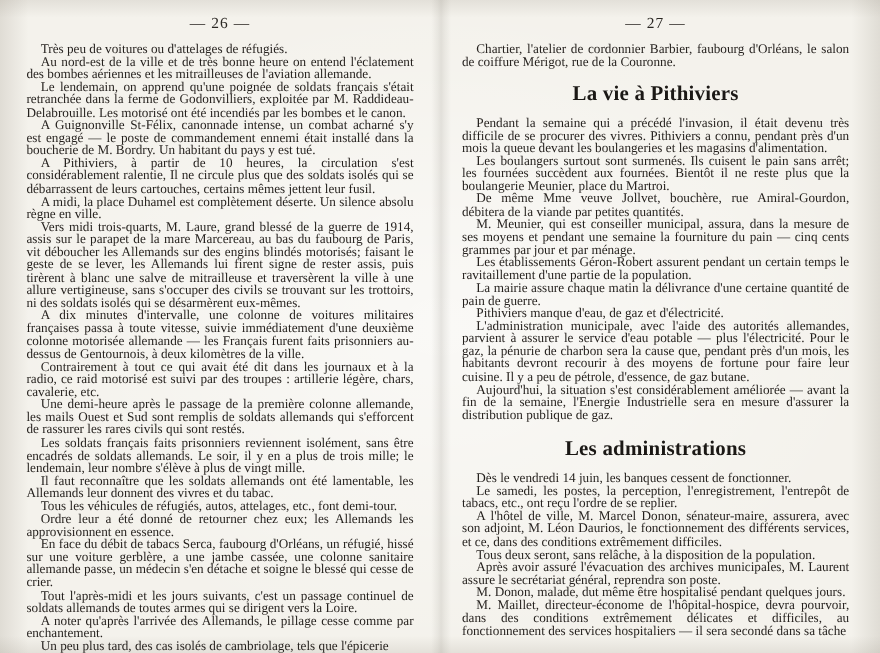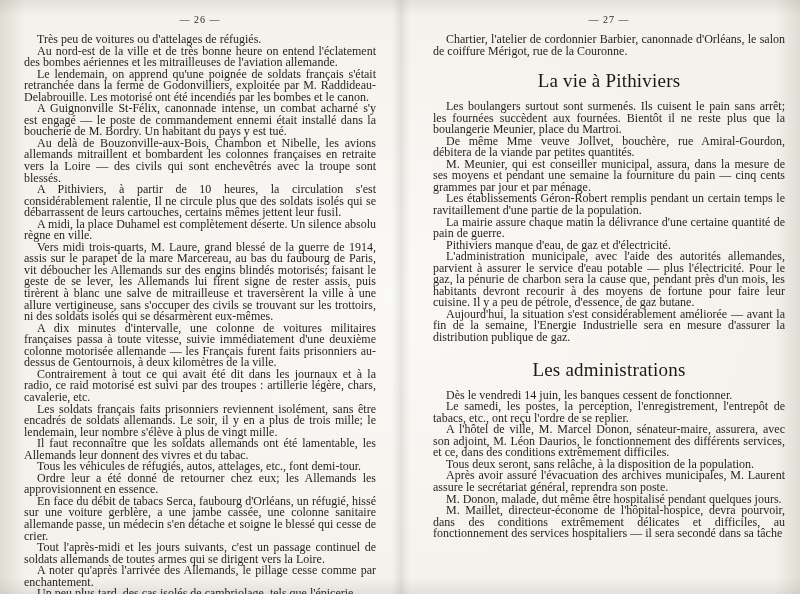--- a/index.html
+++ b/index.html
@@ -49,43 +49,43 @@
   .edge-bottom{ position:absolute; left:0; bottom:0; width:800px; height:16px; background: linear-gradient(to top, rgba(150,143,130,0.18), rgba(150,143,130,0)); pointer-events:none; }
 
   .col {
     position: absolute;
     top: 14px;
     width: 352px;
     height: 566px;
     color: #211e1b;
   }
   .col-left  { left: 24px; }
-  .col-right { left: 433px; }
+  .col-right { left: 420px; }
 
   .folio {
     text-align: center;
-    font-size: 10px;
+    font-size: 14px;
     letter-spacing: 1px;
     margin: 0 0 9px 0;
     color: #2a2723;
   }
 
   p.body {
     margin: 0;
     font-size: 12px;
     line-height: 11.55px;
     text-align: justify;
     text-indent: 13px;
     hyphens: none;
     color: #231f1c;
   }
 
   h2.section {
     font-family: "Liberation Serif", serif;
-    font-weight: normal;
+    font-weight: bold;
     font-size: 19px;
     text-align: center;
     margin: 13px 0 9px 0;
     color: #1b1815;
     letter-spacing: 0.2px;
   }
   h2.section.tight { margin-top: 15px; }
 </style>
 </head>
 <body>
@@ -98,47 +98,48 @@
   <div class="edge-bottom"></div>
   <div class="gutter"></div>
 
   <div class="col col-left">
     <div class="folio">— 26 —</div>
 
     <p class="body">Très peu de voitures ou d'attelages de réfugiés.</p>
     <p class="body">Au nord-est de la ville et de très bonne heure on entend l'éclatement des bombes aériennes et les mitrailleuses de l'aviation allemande.</p>
     <p class="body">Le lendemain, on apprend qu'une poignée de soldats français s'était retranchée dans la ferme de Godonvilliers, exploitée par M. Raddideau-Delabrouille. Les motorisé ont été incendiés par les bombes et le canon.</p>
     <p class="body">A Guignonville St-Félix, canonnade intense, un combat acharné s'y est engagé — le poste de commandement ennemi était installé dans la boucherie de M. Bordry. Un habitant du pays y est tué.</p>
-    <p class="body">Au delà de Bouzonville-aux-Bois, Chambon et Nibelle, les avions allemands mitraillent et bombardent les colonnes françaises en retraite vers la Loire — des civils qui sont enchevêtrés avec la troupe sont blessés.</p>
     <p class="body">A Pithiviers, à partir de 10 heures, la circulation s'est considérablement ralentie, Il ne circule plus que des soldats isolés qui se débarrassent de leurs cartouches, certains mêmes jettent leur fusil.</p>
     <p class="body">A midi, la place Duhamel est complètement déserte. Un silence absolu règne en ville.</p>
     <p class="body">Vers midi trois-quarts, M. Laure, grand blessé de la guerre de 1914, assis sur le parapet de la mare Marcereau, au bas du faubourg de Paris, vit déboucher les Allemands sur des engins blindés motorisés; faisant le geste de se lever, les Allemands lui firent signe de rester assis, puis tirèrent à blanc une salve de mitrailleuse et traversèrent la ville à une allure vertigineuse, sans s'occuper des civils se trouvant sur les trottoirs, ni des soldats isolés qui se désarmèrent eux-mêmes.</p>
     <p class="body">A dix minutes d'intervalle, une colonne de voitures militaires françaises passa à toute vitesse, suivie immédiatement d'une deuxième colonne motorisée allemande — les Français furent faits prisonniers au-dessus de Gentournois, à deux kilomètres de la ville.</p>
     <p class="body">Contrairement à tout ce qui avait été dit dans les journaux et à la radio, ce raid motorisé est suivi par des troupes : artillerie légère, chars, cavalerie, etc.</p>
+    <p class="body">Une demi-heure après le passage de la première colonne allemande, les mails Ouest et Sud sont remplis de soldats allemands qui s'efforcent de rassurer les rares civils qui sont restés.</p>
     <p class="body">Les soldats français faits prisonniers reviennent isolément, sans être encadrés de soldats allemands. Le soir, il y en a plus de trois mille; le lendemain, leur nombre s'élève à plus de vingt mille.</p>
     <p class="body">Il faut reconnaître que les soldats allemands ont été lamentable, les Allemands leur donnent des vivres et du tabac.</p>
     <p class="body">Tous les véhicules de réfugiés, autos, attelages, etc., font demi-tour.</p>
     <p class="body">Ordre leur a été donné de retourner chez eux; les Allemands les approvisionnent en essence.</p>
     <p class="body">En face du débit de tabacs Serca, faubourg d'Orléans, un réfugié, hissé sur une voiture gerblère, a une jambe cassée, une colonne sanitaire allemande passe, un médecin s'en détache et soigne le blessé qui cesse de crier.</p>
     <p class="body">Tout l'après-midi et les jours suivants, c'est un passage continuel de soldats allemands de toutes armes qui se dirigent vers la Loire.</p>
     <p class="body">A noter qu'après l'arrivée des Allemands, le pillage cesse comme par enchantement.</p>
     <p class="body">Un peu plus tard, des cas isolés de cambriolage, tels que l'épicerie</p>
   </div>
 
   <div class="col col-right">
     <div class="folio">— 27 —</div>
 
-    <p class="body">Chartier, l'atelier de cordonnier Barbier, canonnade d'Orléans, le salon de coiffure Mérigot, rue de la Couronne.</p>
+    <p class="body">Chartier, l'atelier de cordonnier Barbier, faubourg d'Orléans, le salon de coiffure Mérigot, rue de la Couronne.</p>
 
     <h2 class="section">La vie à Pithiviers</h2>
 
+    <p class="body">Pendant la semaine qui a précédé l'invasion, il était devenu très difficile de se procurer des vivres. Pithiviers a connu, pendant près d'un mois la queue devant les boulangeries et les magasins d'alimentation.</p>
     <p class="body">Les boulangers surtout sont surmenés. Ils cuisent le pain sans arrêt; les fournées succèdent aux fournées. Bientôt il ne reste plus que la boulangerie Meunier, place du Martroi.</p>
     <p class="body">De même Mme veuve Jollvet, bouchère, rue Amiral-Gourdon, débitera de la viande par petites quantités.</p>
     <p class="body">M. Meunier, qui est conseiller municipal, assura, dans la mesure de ses moyens et pendant une semaine la fourniture du pain — cinq cents grammes par jour et par ménage.</p>
-    <p class="body">Les établissements Géron-Robert remplis pendant un certain temps le ravitaillement d'une partie de la population.</p>
+    <p class="body">Les établissements Géron-Robert assurent pendant un certain temps le ravitaillement d'une partie de la population.</p>
     <p class="body">La mairie assure chaque matin la délivrance d'une certaine quantité de pain de guerre.</p>
     <p class="body">Pithiviers manque d'eau, de gaz et d'électricité.</p>
     <p class="body">L'administration municipale, avec l'aide des autorités allemandes, parvient à assurer le service d'eau potable — plus l'électricité. Pour le gaz, la pénurie de charbon sera la cause que, pendant près d'un mois, les habitants devront recourir à des moyens de fortune pour faire leur cuisine. Il y a peu de pétrole, d'essence, de gaz butane.</p>
     <p class="body">Aujourd'hui, la situation s'est considérablement améliorée — avant la fin de la semaine, l'Energie Industrielle sera en mesure d'assurer la distribution publique de gaz.</p>
 
     <h2 class="section tight">Les administrations</h2>
 
     <p class="body">Dès le vendredi 14 juin, les banques cessent de fonctionner.</p>
     <p class="body">Le samedi, les postes, la perception, l'enregistrement, l'entrepôt de tabacs, etc., ont reçu l'ordre de se replier.</p>
     <p class="body">A l'hôtel de ville, M. Marcel Donon, sénateur-maire, assurera, avec son adjoint, M. Léon Daurios, le fonctionnement des différents services, et ce, dans des conditions extrêmement difficiles.</p>

